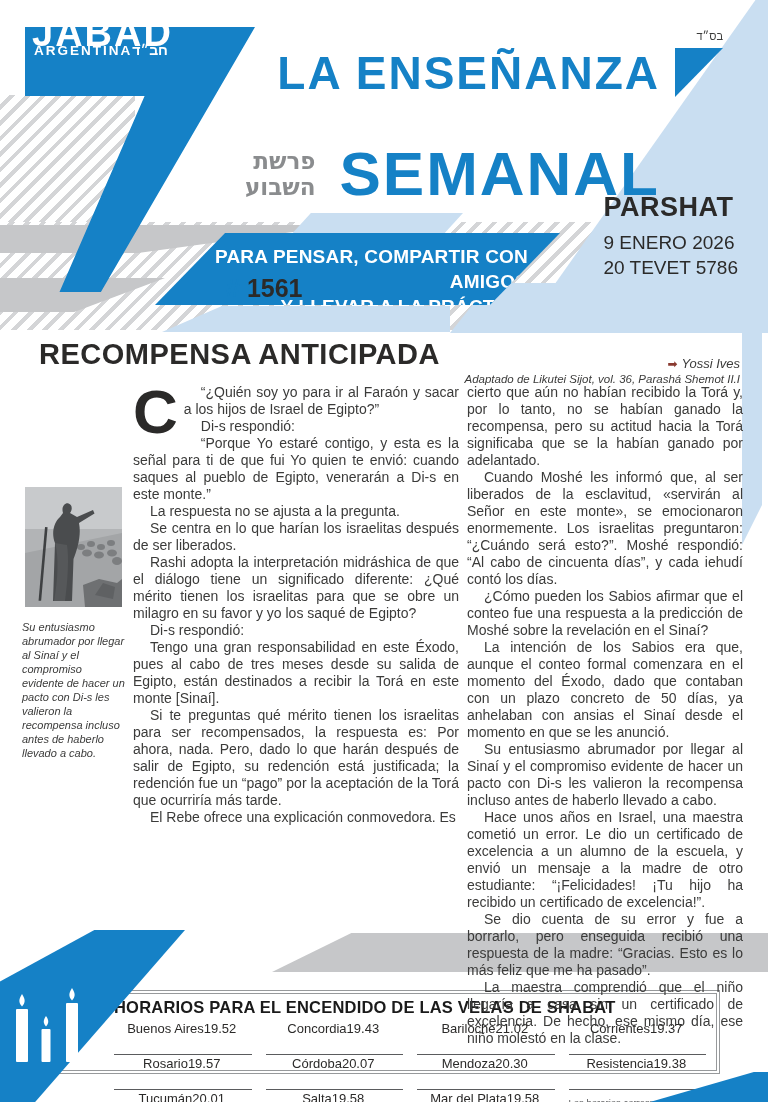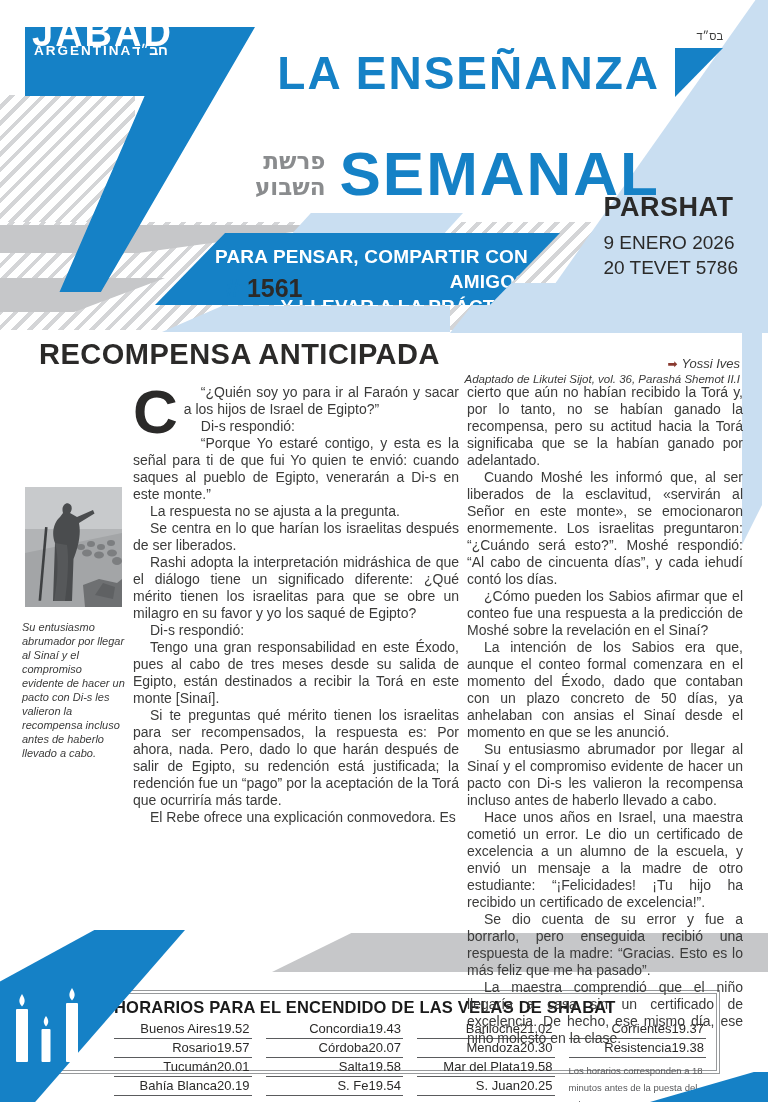--- a/index.html
+++ b/index.html
@@ -46,21 +46,21 @@
   .banner div{color:#fff;font-weight:700;font-size:19px;line-height:25px;letter-spacing:.2px;}
 
   
   .bsd{right:45px;top:30px;font-size:11px;color:var(--text-dark);z-index:5;}
   .logo-jabad{left:32px;top:12px;color:#fff;font-size:38px;font-weight:700;letter-spacing:2px;z-index:5;}
   .logo-sub{left:34px;top:42px;color:#fff;font-size:13.5px;font-weight:700;letter-spacing:2px;z-index:5;}
   .logo-sub .heb{letter-spacing:0;font-size:14px;}
   .title1{left:260px;top:46px;width:400px;text-align:right;color:var(--primary-blue);
     font-size:46px;font-weight:800;letter-spacing:2px;z-index:5;white-space:nowrap;}
   .title-row2{left:300px;top:138px;width:360px;display:flex;justify-content:flex-end;
-    align-items:center;gap:14px;z-index:5;}
+    align-items:center;gap:24px;z-index:5;}
   .title-heb{text-align:right;color:var(--hebrew-gray);font-size:23px;line-height:26px;
     font-weight:700;font-family:"DejaVu Sans",sans-serif;}
   .title2{color:var(--primary-blue);font-size:62px;font-weight:800;letter-spacing:2px;white-space:nowrap;text-align:right;}
   .parshat-block{right:30px;top:192px;z-index:5;}
   .parshat-block .pline{font-size:27px;line-height:31px;font-weight:800;color:var(--heading-dark);letter-spacing:.5px;}
   .parshat-block .dline{font-size:19px;line-height:25px;font-weight:500;color:var(--heading-dark);}
   .parshat-block .dates{margin-top:7px;}
   .issue{left:226px;top:274px;font-size:25px;font-weight:800;z-index:5;color:var(--heading-dark);}
   .issue .hash{color:var(--primary-blue);margin-right:7px;}
 
@@ -85,22 +85,22 @@
   .continuation .tri{font-style:normal;font-size:10px;letter-spacing:-1px;margin-right:5px;}
 
   
   .bottom-gray{left:272px;top:933px;width:496px;height:39px;background:var(--band-gray);
     clip-path:polygon(16% 0,100% 0,100% 100%,0 100%);z-index:1;}
   .times-box{left:6px;top:990px;width:714px;height:84px;background:#fff;
     border:4px double #97999b;z-index:2;padding:4px 10px 0 104px;}
   .times-title{font-size:16.5px;font-weight:800;color:#1a1a1a;letter-spacing:.2px;}
   .times-grid{display:flex;gap:14px;margin-top:3px;}
   .tcol{flex:1;}
-  .trow{display:flex;justify-content:flex-end;border-bottom:1.5px solid #5a5b5d;
-    font-size:13px;line-height:15px;color:var(--heading-dark);padding:1px 2px 2px 0;}
+  .trow{display:flex;justify-content:center;border-bottom:1.5px solid #5a5b5d;
+    font-size:13px;line-height:15px;color:var(--heading-dark);padding:1px 2px 18px 0;}
   .tnote{font-size:9.5px;line-height:17px;color:#58595b;margin-top:4px;}
   .candle-blue{left:0;top:930px;width:185px;height:172px;background:var(--primary-blue);
     clip-path:polygon(51% 0,100% 0,19% 100%,0 100%,0 30%);z-index:3;}
   .candles{left:16px;top:988px;z-index:4;}
   .bottom-blue-right{left:650px;top:1072px;width:118px;height:30px;background:var(--primary-blue);
     clip-path:polygon(88% 0,100% 0,100% 100%,0 100%);z-index:3;}
 </style>
 </head>
 <body>
 

